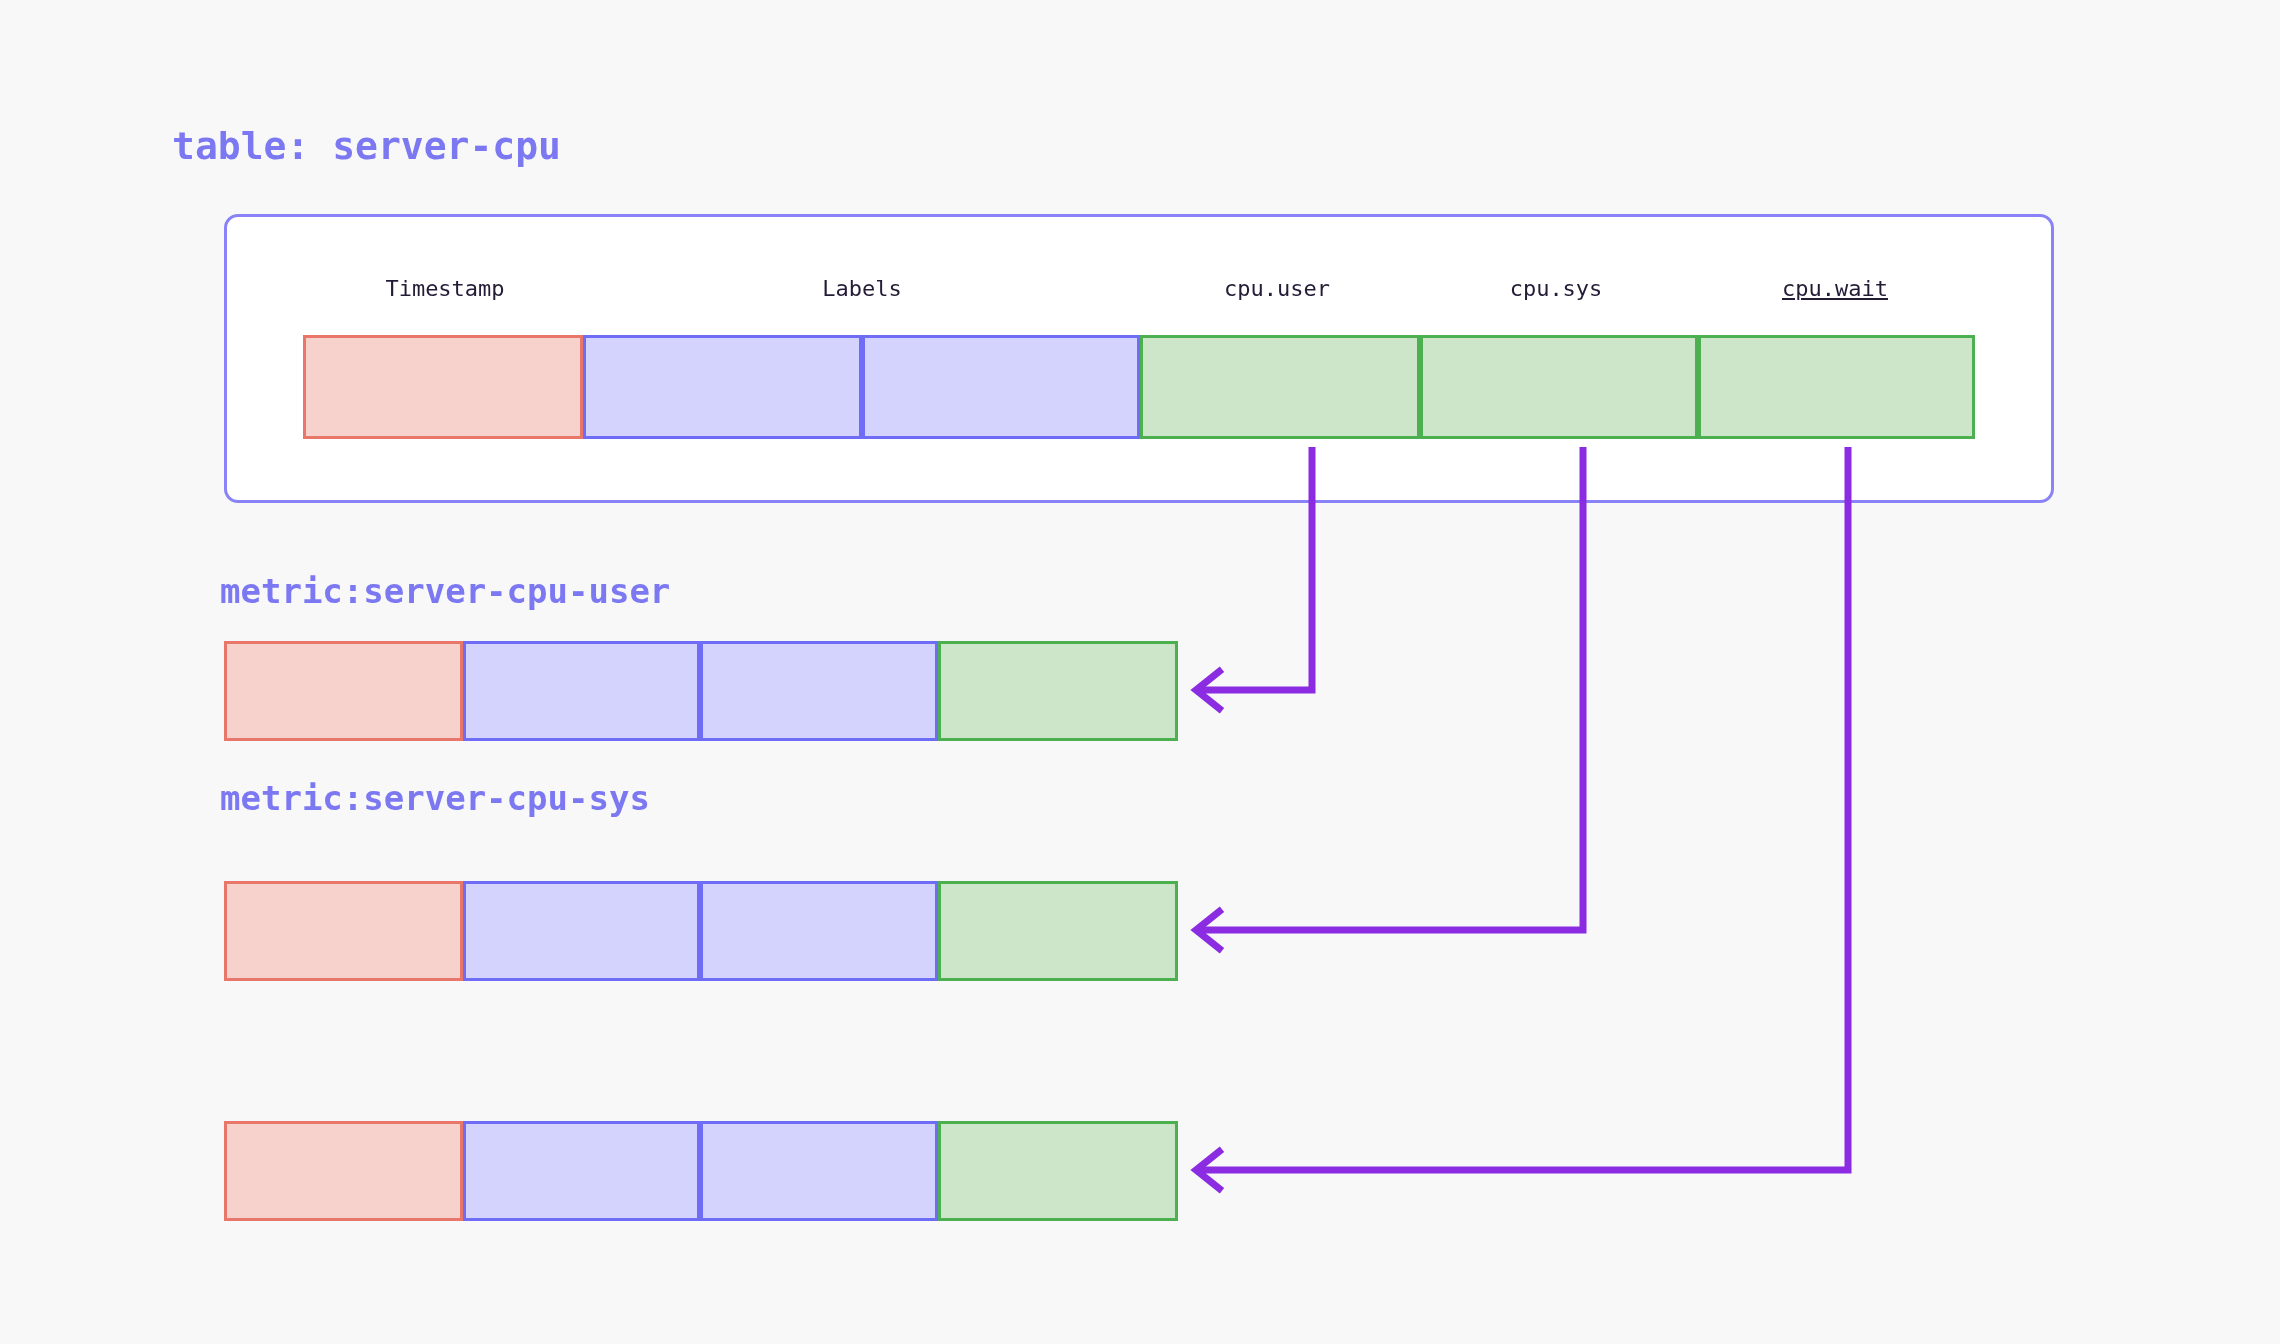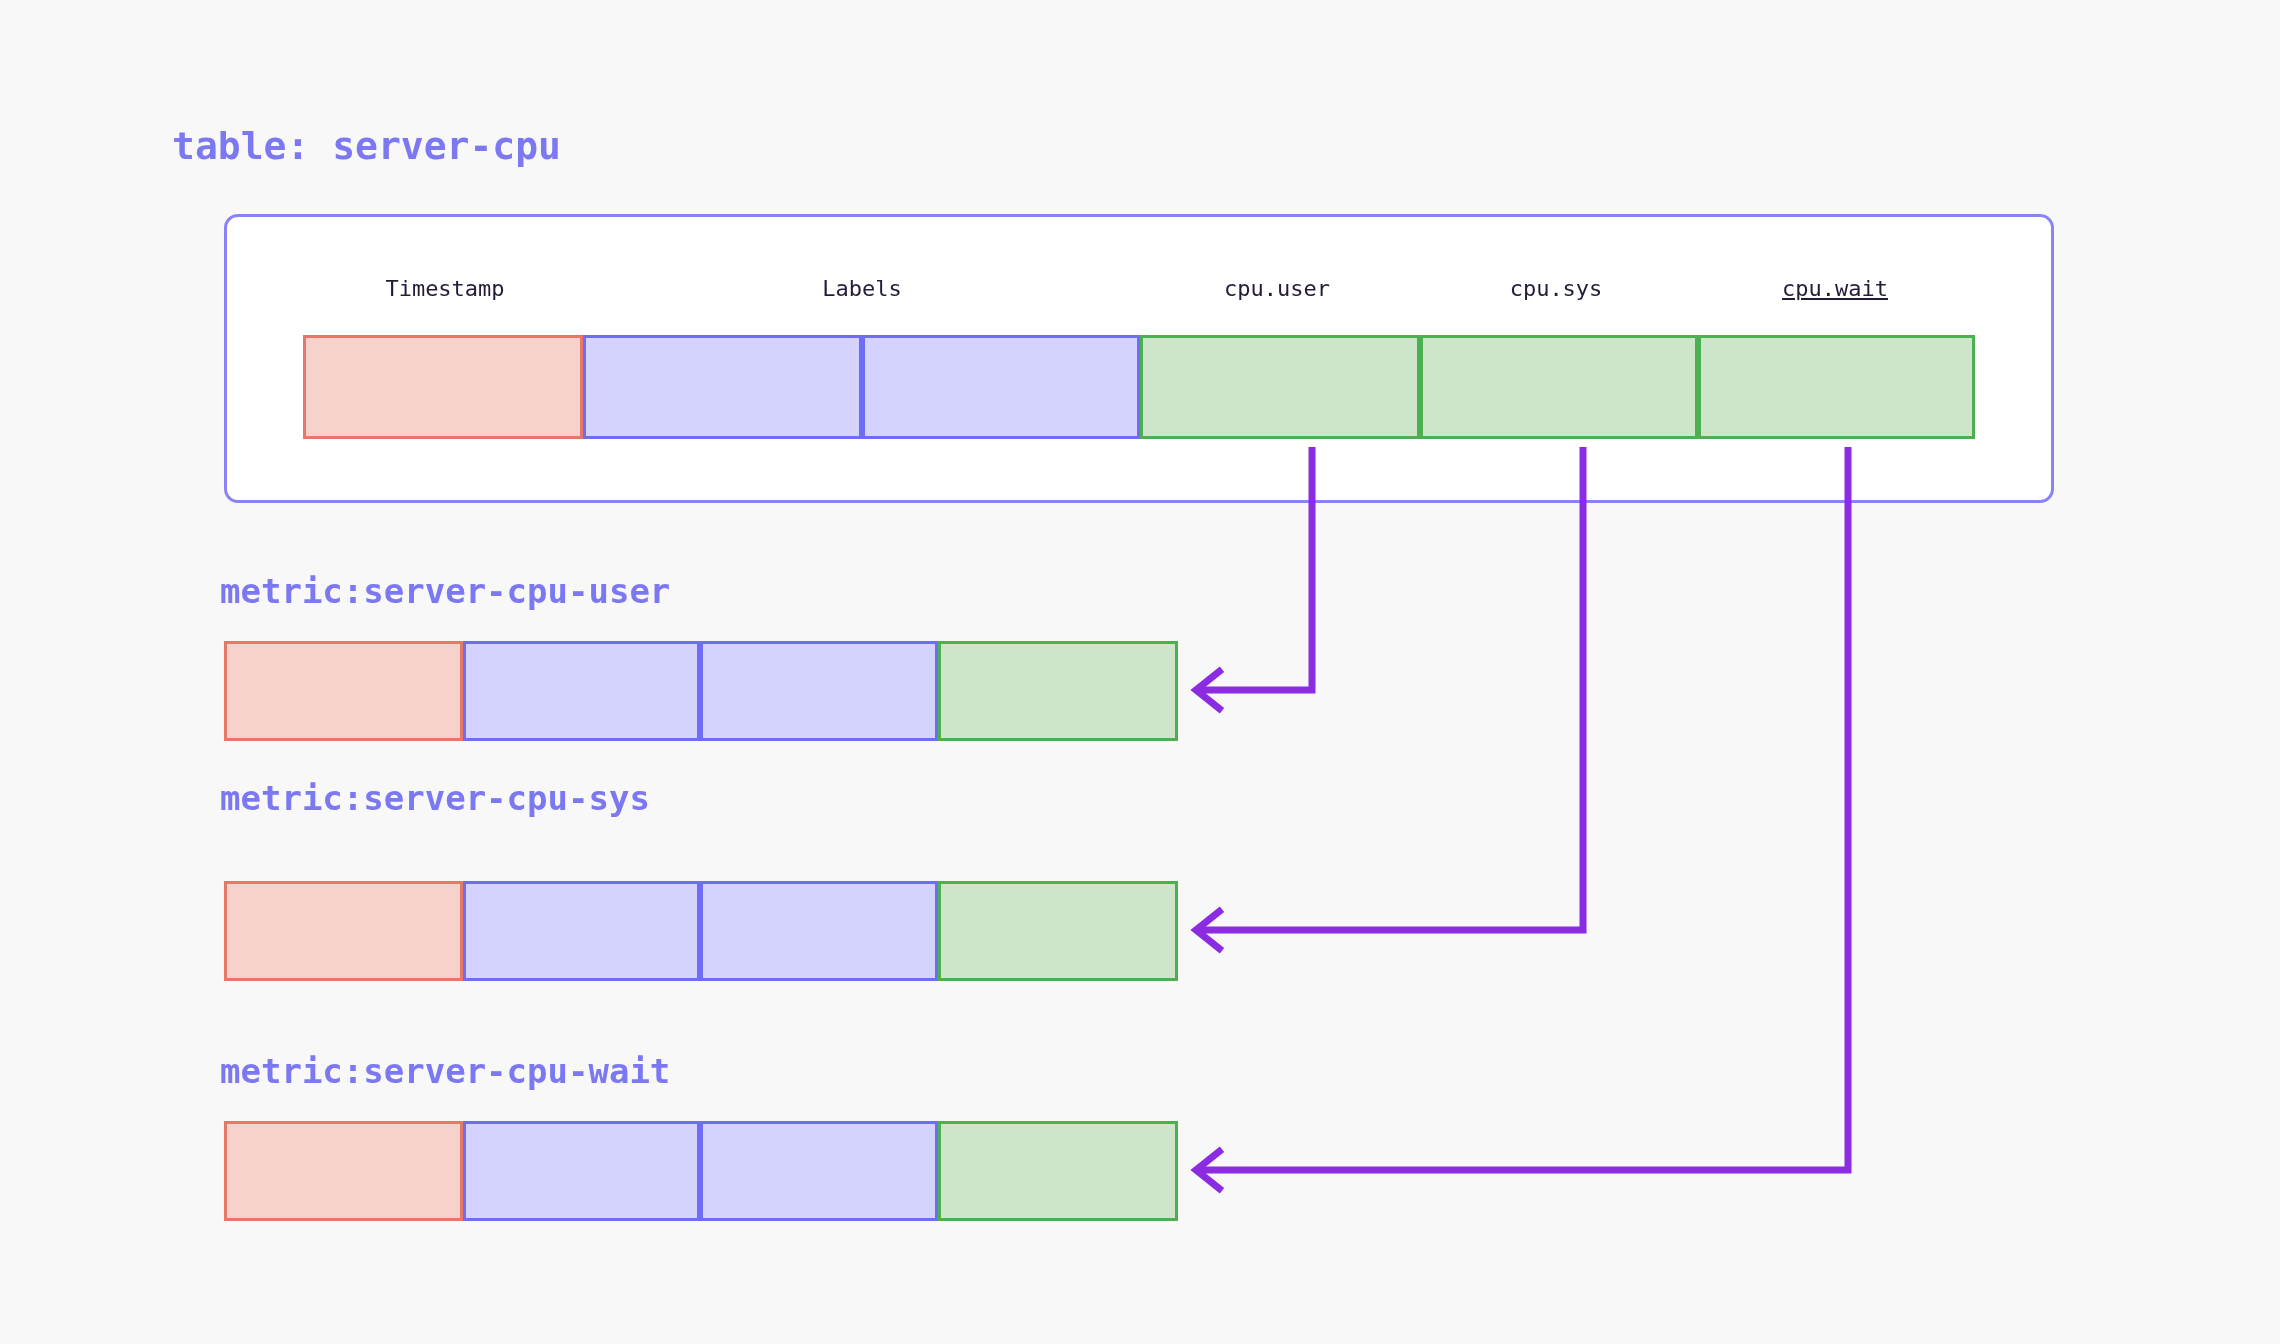--- a/index.html
+++ b/index.html
@@ -169,21 +169,20 @@
     </div>
 
   <div id="metric-title-1" class="title metric-title">metric:server-cpu-sys</div>
   <div id="metric-row-1" class="cell-row metric-row">
       <div class="cell c-time" style="left: 0px; width: 239px;"></div>
       <div class="cell c-label" style="left: 239px; width: 237px;"></div>
       <div class="cell c-label" style="left: 476px; width: 238px;"></div>
       <div class="cell c-value" style="left: 714px; width: 240px;"></div>
     </div>
 
-  <div id="metric-title-2" class="title metric-title">metric:server-cpu-wait</div>
   <div id="metric-row-2" class="cell-row metric-row">
       <div class="cell c-time" style="left: 0px; width: 239px;"></div>
       <div class="cell c-label" style="left: 239px; width: 237px;"></div>
       <div class="cell c-label" style="left: 476px; width: 238px;"></div>
       <div class="cell c-value" style="left: 714px; width: 240px;"></div>
     </div>
 
   <svg id="arrows" viewBox="0 0 2280 1344" width="2280" height="1344">
       <g>
         <path d="M 1312 447 L 1312 690 L 1196 690" fill="none" stroke="#8b2be2" stroke-width="7" stroke-linecap="butt" stroke-linejoin="miter"></path>

